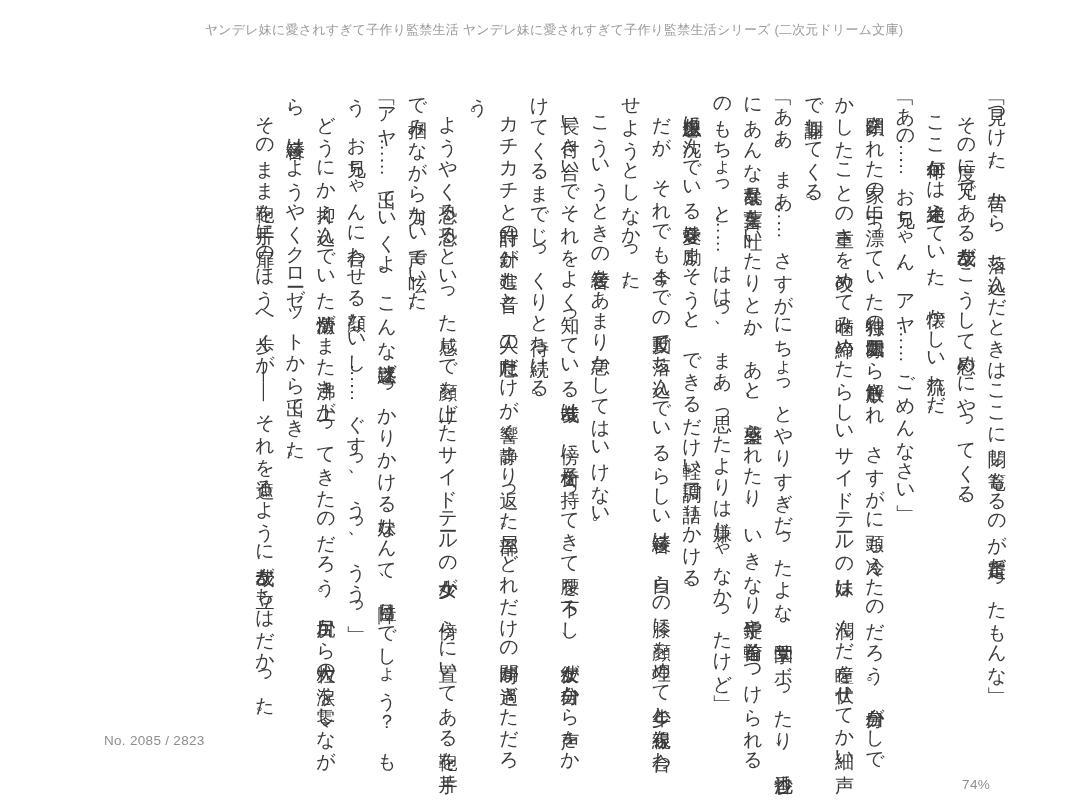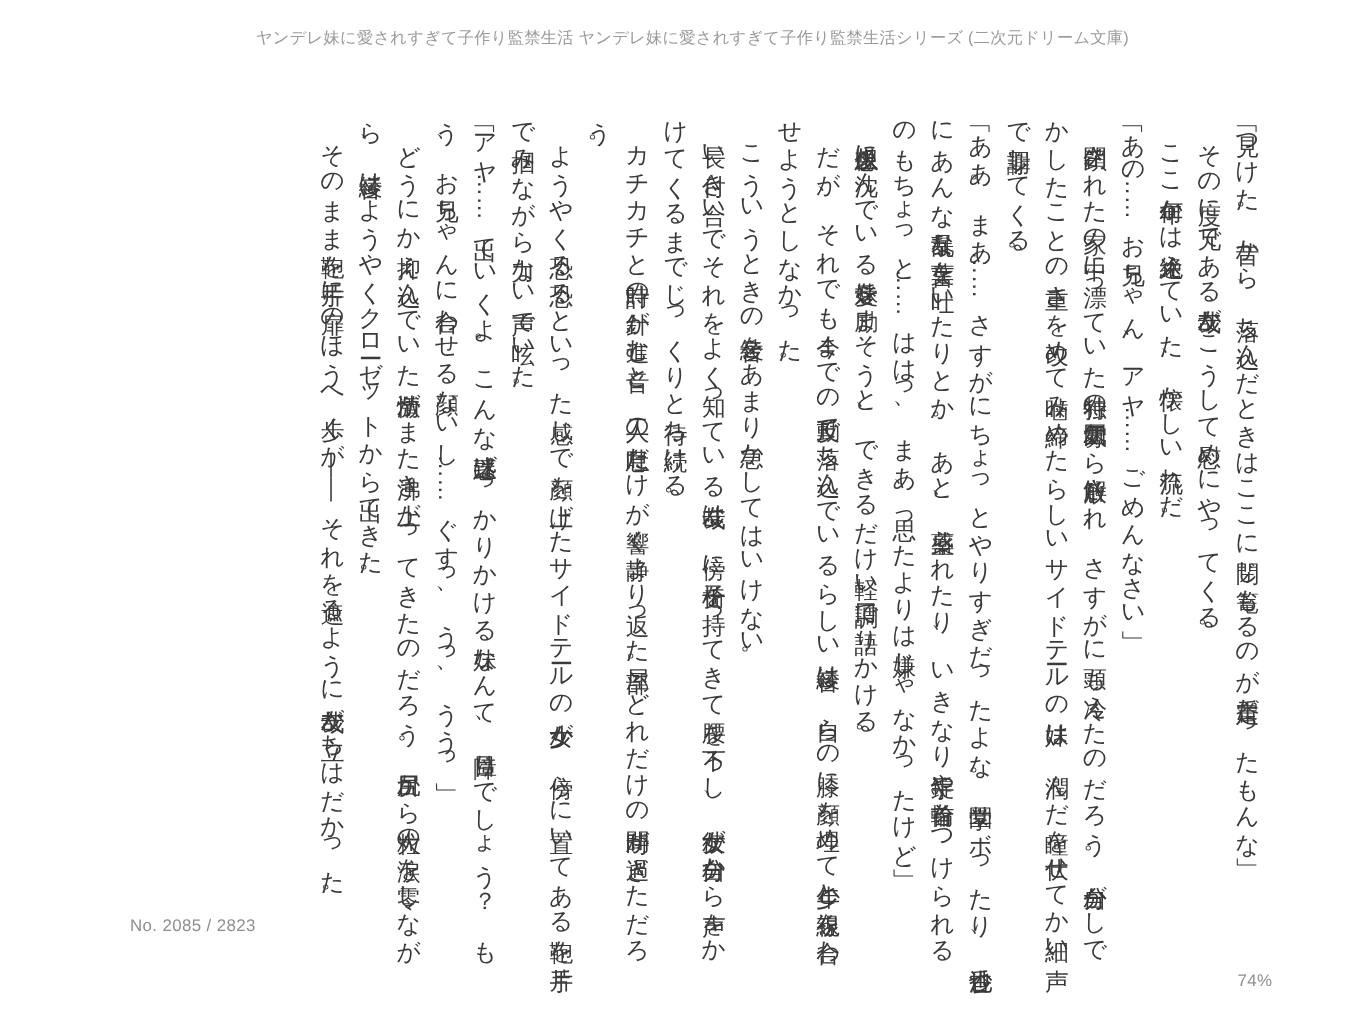--- a/index.html
+++ b/index.html
@@ -50,21 +50,21 @@
     position: absolute;
     top: 733px;
     left: 104px;
     font-size: 13.5px;
     color: #8e8e8e;
     letter-spacing: 0.3px;
   }
   .footer-progress {
     position: absolute;
     top: 777px;
-    right: 90px;
+    right: 118px;
     font-size: 13.5px;
     color: #8e8e8e;
     letter-spacing: 0.3px;
   }
 </style>
 </head>
 <body>
 
 <div class="page">
 

